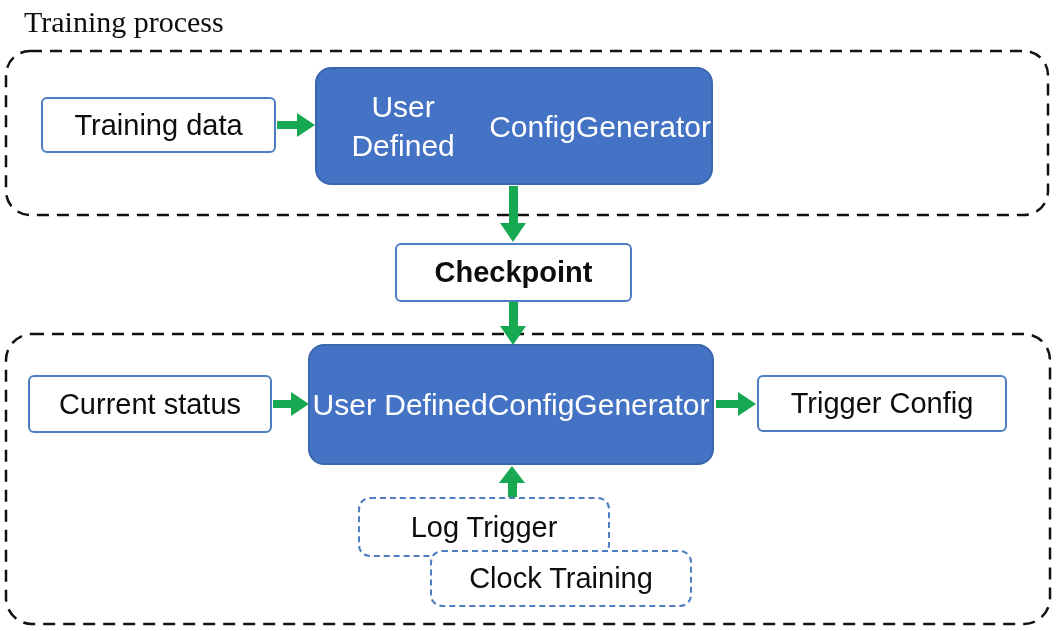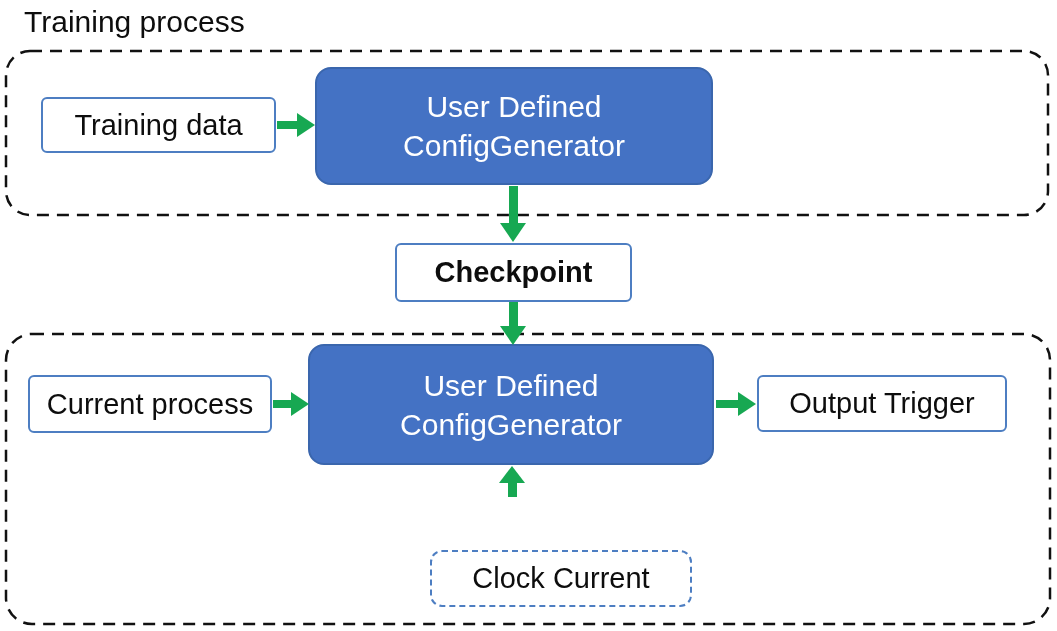--- a/index.html
+++ b/index.html
@@ -12,20 +12,21 @@
     color: var(--text-black, #0d0d0d);
     overflow: hidden;
   }
 
   .section-label {
     position: absolute;
     font-size: 30px;
     line-height: 34px;
     color: var(--text-black, #0d0d0d);
     white-space: nowrap;
+    font-family: Liberation Serif, serif;
   }
 
   svg.container-outline { position: absolute; overflow: visible; }
   svg.container-outline rect {
     fill: none;
     stroke: var(--dash-black, #111);
     stroke-width: 2.5;
     stroke-dasharray: 12 8;
   }
 
@@ -42,21 +43,20 @@
     box-sizing: border-box;
     z-index: 2;
   }
 
   .blue-box {
     position: absolute;
     background: var(--blue-fill, #4472C4);
     border: 2.5px solid var(--blue-dark-border, #3a66ad);
     border-radius: 16px;
     display: flex;
-    flex-direction: column;
     align-items: center;
     justify-content: center;
     color: #ffffff;
     font-size: 30px;
     line-height: 39px;
     text-align: center;
     box-sizing: border-box;
     z-index: 2;
   }
 
@@ -135,45 +135,48 @@
     <div class="stem"></div>
     <div class="head-down"></div>
   </div>
 
 
   <svg class="container-outline" style="left:4px; top:332px;" width="1048" height="294">
     <rect x="2" y="2" width="1044" height="290" rx="26"></rect>
   </svg>
 
   <div class="white-box" style="left:28px; top:375px; width:244px; height:58px;">
-    <span>Current process</span>
+    <span>Current status</span>
   </div>
 
   <div class="arrow-h" style="left:273px; top:392px; width:36px;">
     <div class="stem"></div>
     <div class="head-right"></div>
   </div>
 
   <div class="blue-box" style="left:308px; top:344px; width:406px; height:121px;">
     <div>User Defined</div>
     <div>ConfigGenerator</div>
   </div>
 
   <div class="arrow-h" style="left:716px; top:392px; width:40px;">
     <div class="stem"></div>
     <div class="head-right"></div>
   </div>
 
   <div class="white-box" style="left:757px; top:375px; width:250px; height:57px;">
-    <span>Output Trigger</span>
+    <span>Trigger Config</span>
   </div>
 
   <div class="arrow-v" style="left:499px; top:466px; height:31px;">
     <div class="head-up"></div>
     <div class="stem"></div>
   </div>
 
+  <div class="trigger-box" style="left:358px; top:497px; width:252px; height:60px; z-index:4;">
+    <span>Log Trigger</span>
+  </div>
 
   <div class="trigger-box" style="left:430px; top:550px; width:262px; height:57px; z-index:5;">
-    <span>Clock Current</span>
+    <span>Clock Training</span>
   </div>
 
 </div>
 
 </body></html>

